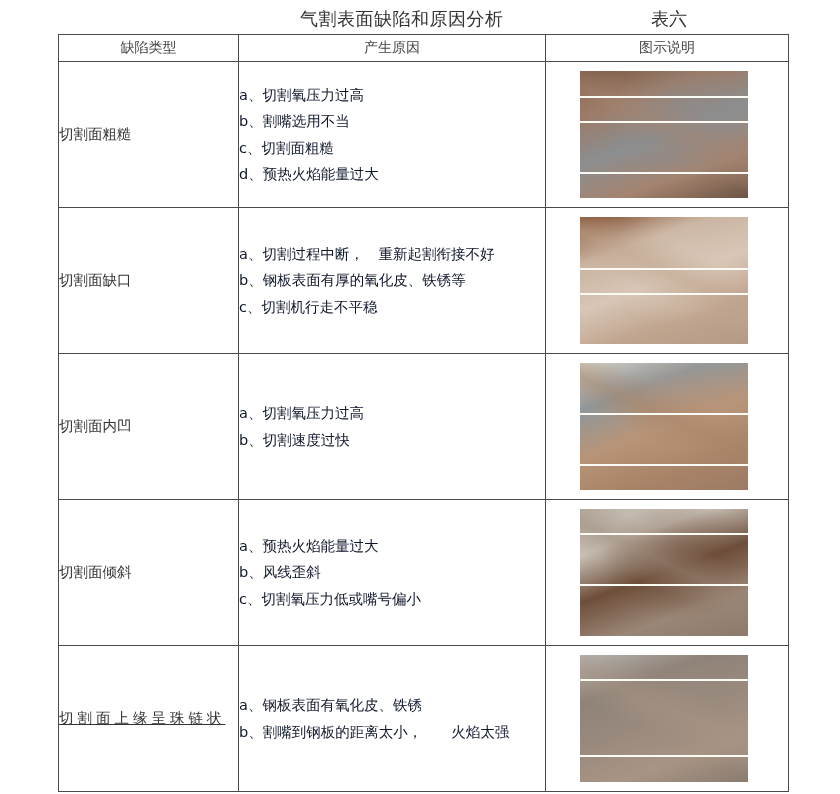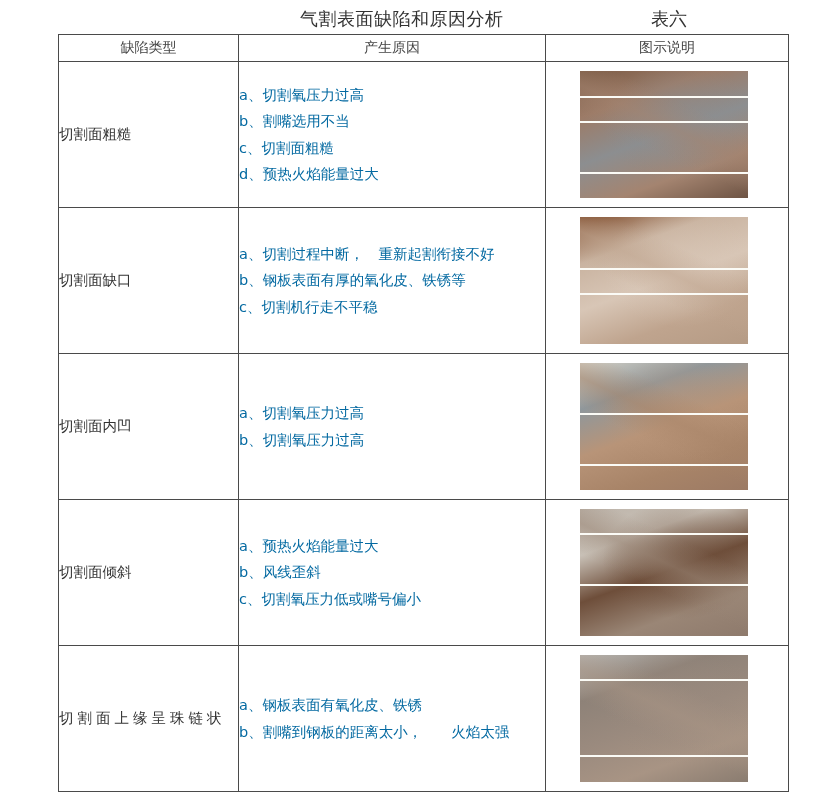--- a/index.html
+++ b/index.html
@@ -32,24 +32,24 @@
     height: 26px; font-weight: normal;
     font-size: 14px; color: #444;
     font-family: "DejaVu Serif", "Liberation Serif", serif;
     text-align: center; vertical-align: middle; margin-left: 37px;
   }
   td { height: 145px; vertical-align: middle; }
   td.type {
     font-size: 14.5px; padding-left: 9px; padding-right: 6px;
     line-height: 27px; color: #333;
   }
-  td.type.spaced { letter-spacing: 4px; }
+  td.type.spaced { letter-spacing: 4px; text-decoration: underline; }
   td.reasons { padding-left: 7px; }
   .reason {
-    font-size: 14.5px; line-height: 26.5px; color: #0369a1; white-space: pre;
+    font-size: 14.5px; line-height: 26.5px; color: #0f172a; white-space: pre;
   }
   td.photo { text-align: left; }
   .photo-box {
     position: relative; margin-left: 34px;
     width: 168px; height: 127px; overflow: hidden;
   }
   .photo-box .stripe {
     position: absolute; left: 0; width: 100%; height: 2px; background: #fbfbf6;
   }
 </style>
@@ -100,21 +100,21 @@
           <div class="photo-box" style="background: linear-gradient(25deg, transparent 40%, rgba(191, 164, 142, 0.533) 55%, transparent 70%), radial-gradient(at 60% 40%, rgba(216, 198, 182, 0.667) 0%, transparent 55%), linear-gradient(160deg, rgb(126, 74, 42), rgb(201, 179, 160), rgb(216, 198, 182), rgb(191, 164, 142), rgb(181, 155, 133));">
             <div class="stripe" style="top: 51px;"></div>
             <div class="stripe" style="top: 76px;"></div>
           </div>
         </td>
       </tr>
       <tr>
         <td class="type">切割面内凹</td>
         <td class="reasons">
           <div class="reason">a、切割氧压力过高</div>
-          <div class="reason">b、切割氧压力过高</div>
+          <div class="reason">b、切割速度过快</div>
         </td>
         <td class="photo">
           <div class="photo-box" style="background: linear-gradient(25deg, transparent 40%, rgba(168, 132, 104, 0.533) 55%, transparent 70%), radial-gradient(at 60% 40%, rgba(184, 148, 120, 0.667) 0%, transparent 55%), linear-gradient(160deg, rgb(213, 210, 200), rgb(143, 151, 155), rgb(184, 148, 120), rgb(168, 132, 104), rgb(156, 122, 100));">
             <div class="stripe" style="top: 50px;"></div>
             <div class="stripe" style="top: 101px;"></div>
           </div>
         </td>
       </tr>
       <tr>
         <td class="type">切割面倾斜</td>

